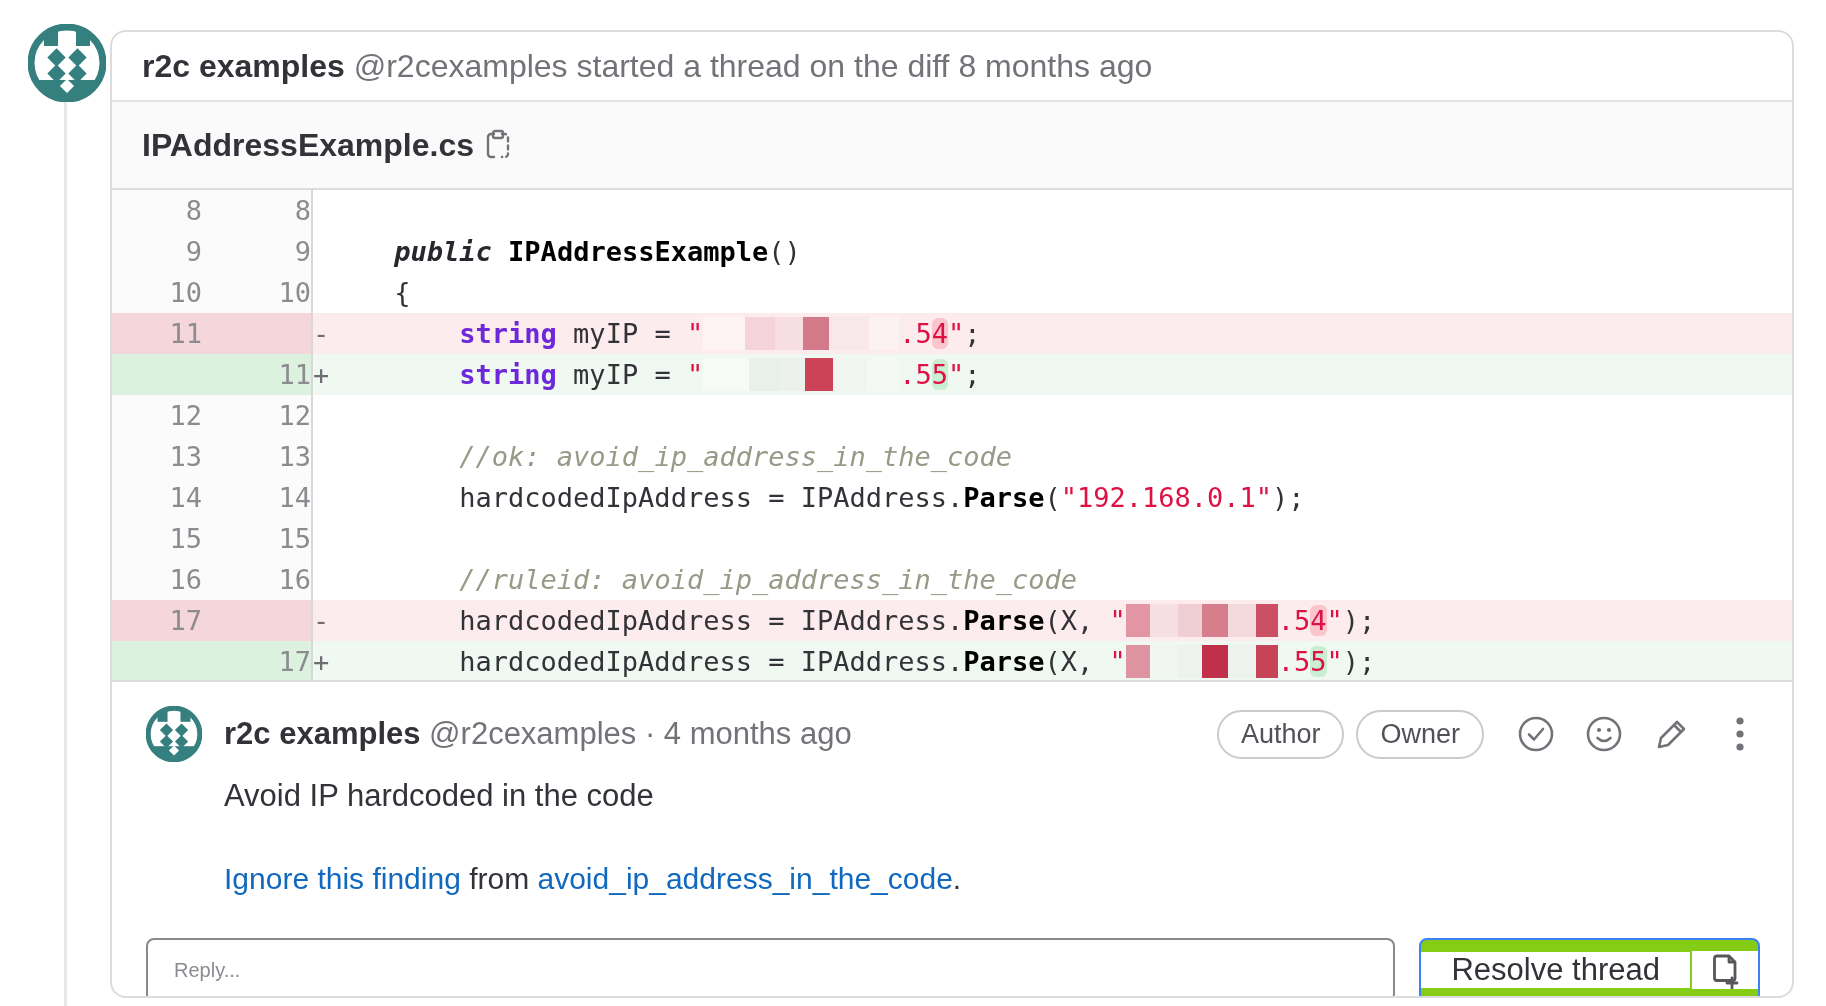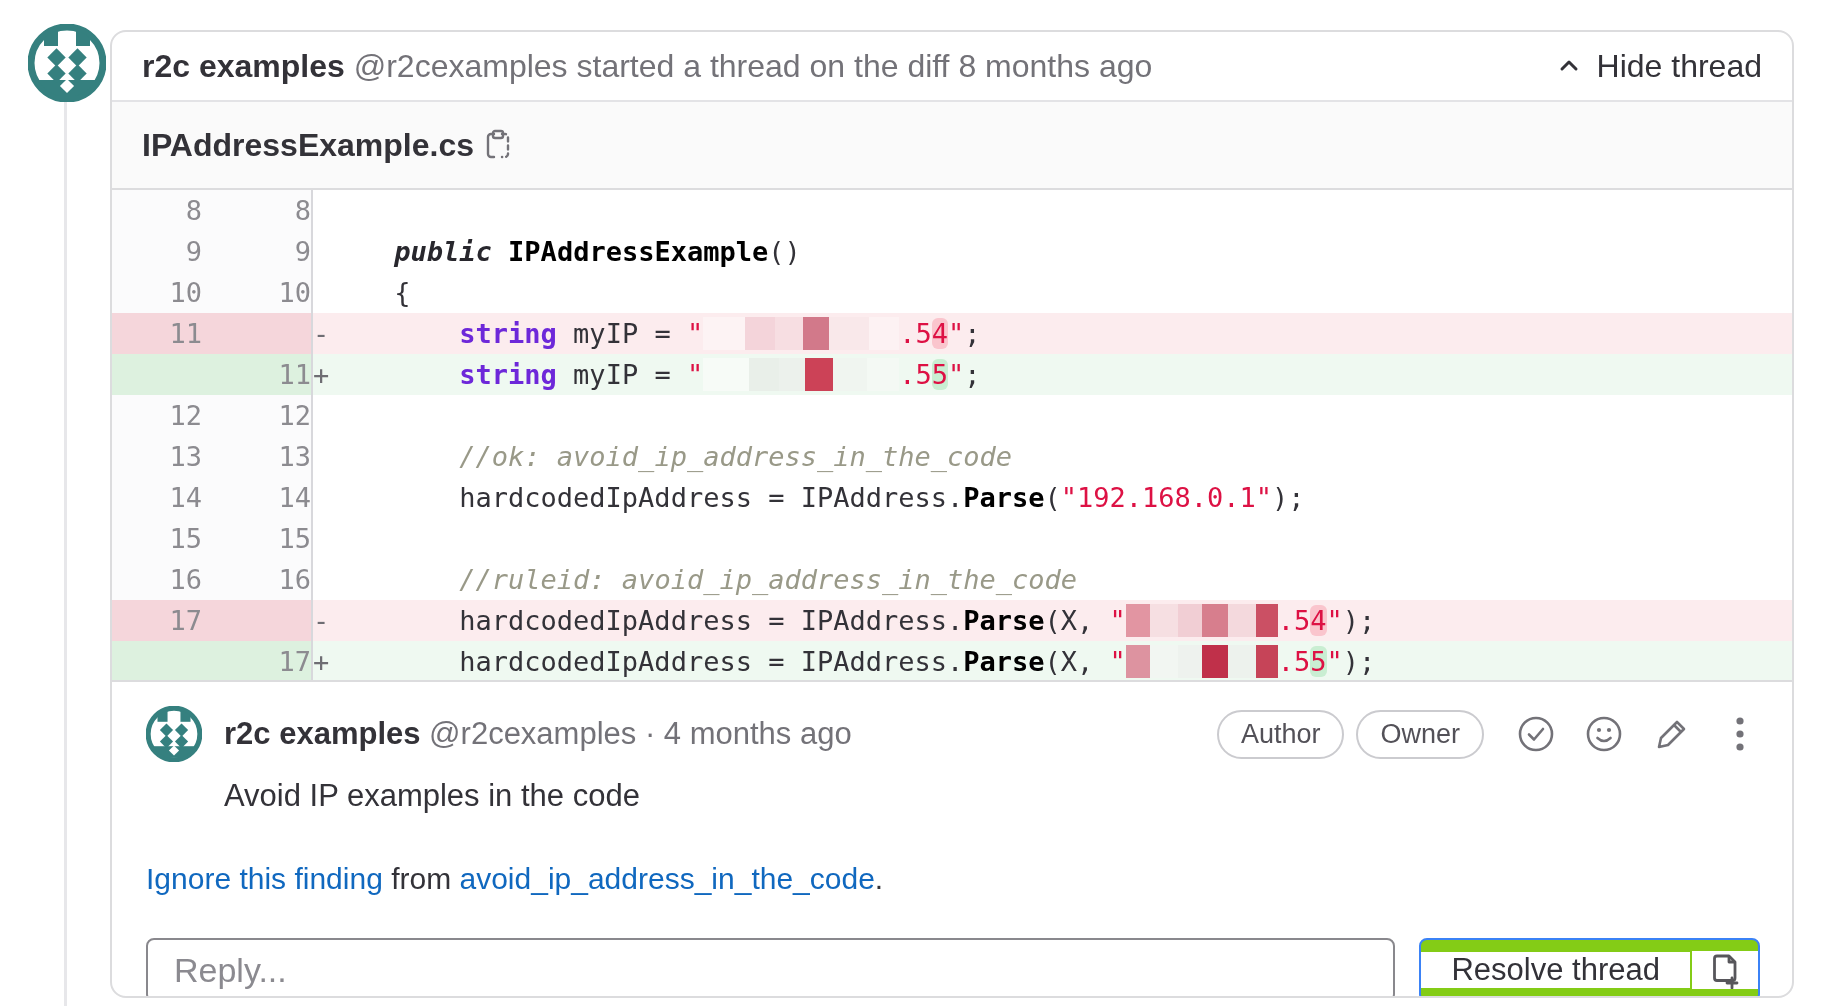--- a/index.html
+++ b/index.html
@@ -60,26 +60,26 @@
   .c-name { font-weight:700; font-size:31px; color:#333238; white-space:pre; }
   .c-meta { font-size:31px; color:#737278; white-space:pre; }
   .c-right { margin-left:auto; display:flex; align-items:center; gap:12px; }
   .badge { border:2px solid #cbcbcf; border-radius:28px; padding:7px 22px;
            font-size:27px; color:#535158; background:#fff; }
   .c-icons { display:flex; align-items:center; gap:28px; margin-left:20px; }
   .c-icons .icon-btn { width:40px; justify-content:center; }
   .comment-body { margin-top:16px; font-size:31px; color:#333238; }
   .comment-links { margin-top:48px; font-size:30px; }
   .comment-links a { color:#1068bf; text-decoration:none; cursor:pointer; }
-  .links-indent { }
+  .links-indent { margin-left:78px; }
 
   
   .reply-row { margin-top:42px; display:flex; align-items:center; gap:24px; }
   .reply-input { flex:1; height:64px; border:2px solid #89888d; border-radius:8px;
-                 padding:0 26px; font-family:"Liberation Sans",sans-serif; font-size:34px;
+                 padding:0 26px; font-family:"Liberation Sans",sans-serif; font-size:20px;
                  color:#333238; outline:none; background:#fff; }
   .reply-input::placeholder { color:#8b8a90; }
   .split-btn { display:flex; align-items:center; height:64px; border:2px solid #3b82f6;
                border-radius:8px; overflow:hidden; background:#84cc16; }
   .split-btn .main { border:none; background:#fff; padding:0 30px; font-size:31px;
                      color:#333238; font-family:inherit; cursor:pointer; }
   .split-btn .sep { width:2px; background:#dcdcde; }
   .split-btn .side { border:none; background:#fff; width:66px; display:flex;
                      align-items:center; justify-content:center; cursor:pointer; }
 
@@ -111,26 +111,20 @@
       <rect x="43" y="43" width="13" height="13" transform="rotate(45 49.5 49.5)"></rect>
     </g>
   </svg>
 </div>
 
 <div class="card">
 
   <div class="thread-header">
     <span class="th-name">r2c examples </span>
     <span class="th-meta">@r2cexamples started a thread on the diff 8 months ago</span>
-    <button class="hide-thread">
-      <svg width="28" height="28" viewBox="0 0 28 28">
-        <polyline points="7,17 14,10 21,17" fill="none" stroke="#333238" stroke-width="3" stroke-linecap="round" stroke-linejoin="round"></polyline>
-      </svg>
-      <span>Hide thread</span>
-    </button>
   </div>
 
   <div class="file-header">
     <span class="file-name">IPAddressExample.cs</span>
     <button class="icon-btn">
       <svg width="32" height="34" viewBox="0 0 32 34">
         <g fill="none" stroke="#737278" stroke-width="2.4" stroke-linecap="round" stroke-linejoin="round">
           <path d="M12 6 H9 a3 3 0 0 0 -3 3 v17 a3 3 0 0 0 3 3 h3"></path>
           <path d="M20 6 h3 a3 3 0 0 1 3 3 v17 a3 3 0 0 1 -3 3 h-3" stroke-dasharray="4 4"></path>
           <rect x="11" y="3" width="10" height="7" rx="2"></rect>
@@ -266,21 +260,21 @@
               <button class="icon-btn">
                 <svg width="14" height="40" viewBox="0 0 14 40">
                   <circle cx="7" cy="7" r="3.6" fill="#737278"></circle>
                   <circle cx="7" cy="20" r="3.6" fill="#737278"></circle>
                   <circle cx="7" cy="33" r="3.6" fill="#737278"></circle>
                 </svg>
               </button>
             </div>
           </div>
         </div>
-        <div class="comment-body">Avoid IP examples in the code</div>
+        <div class="comment-body">Avoid IP hardcoded in the code</div>
       </div>
     </div>
 
     <div class="comment-links links-indent">
       <a>Ignore this finding</a><span style="white-space:pre"> from </span><a>avoid_ip_address_in_the_code</a><span>.</span>
     </div>
 
     <div class="reply-row">
       <input class="reply-input" type="text" placeholder="Reply..." style="">
       <div class="split-btn">

